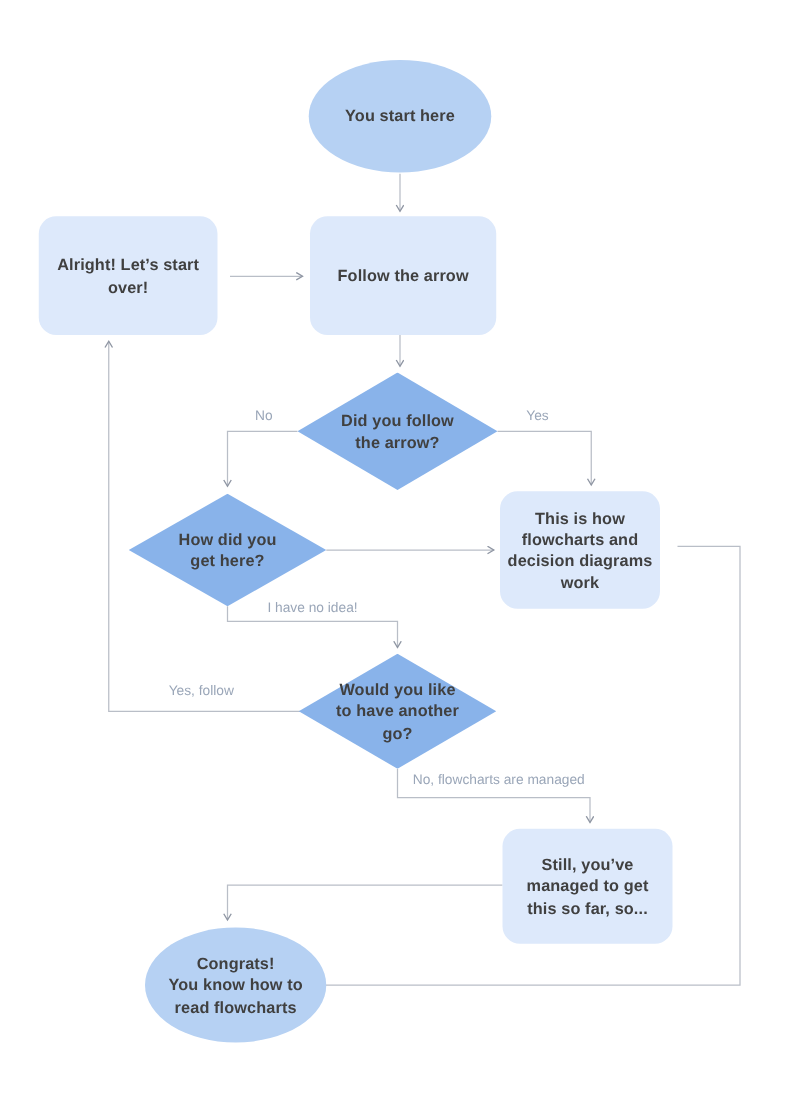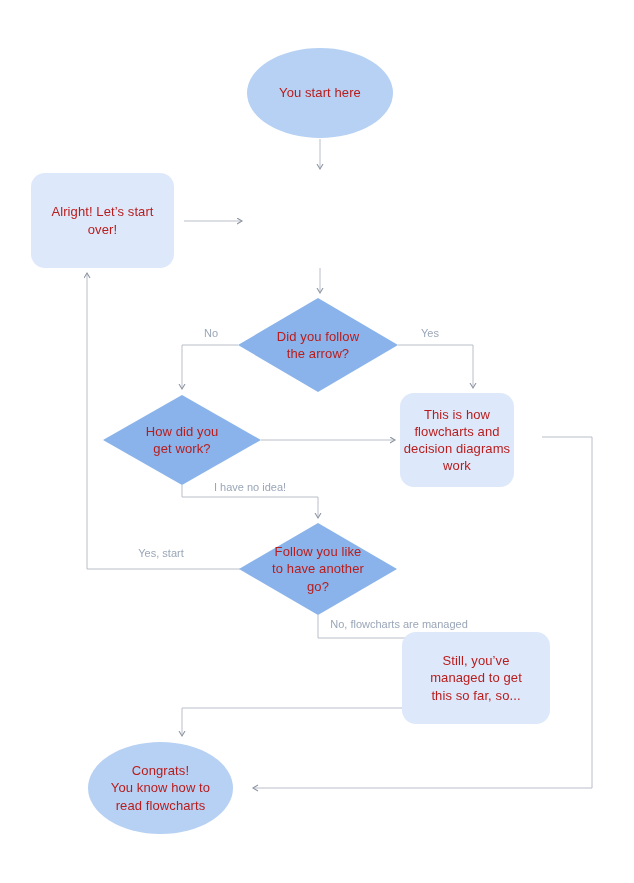--- a/index.html
+++ b/index.html
@@ -27,22 +27,22 @@
     align-items: center;
     justify-content: center;
     box-sizing: border-box;
     text-align: center;
   }
   .node .node-label {
     position: relative;
     z-index: 2;
     font-size: 13px;
     line-height: 1.32;
-    font-weight: 400;
-    color: #b91c1c;
+    font-weight: 700;
+    color: #404040;
     white-space: pre-line;
     letter-spacing: 0.1px;
   }
   .node.ellipse { background: #b6d1f3; border-radius: 50%; }
   .node.rect    { background: #dde9fb; border-radius: 14px; }
   .node.diamond { background: transparent; text-align: center; }
   .diamond-bg {
     position: absolute;
     left: 0; top: 0;
     width: 100%; height: 100%;
@@ -86,64 +86,67 @@
 
   <div class="node ellipse" style="left:247px;top:48px;width:146px;height:90px">
     <span class="node-label">You start here</span>
   </div>
 
   <div class="node rect" style="left:31px;top:173px;width:143px;height:95px">
     <span class="node-label">Alright! Let’s start
 over!</span>
   </div>
 
+  <div class="node rect" style="left:248px;top:173px;width:149px;height:95px">
+    <span class="node-label">Follow the arrow</span>
+  </div>
 
   <div class="node diamond" style="left:238px;top:298px;width:160px;height:94px">
     <svg class="diamond-bg" viewBox="0 0 100 100" preserveAspectRatio="none">
         <polygon points="50,0 100,50 50,100 0,50"></polygon>
       </svg>
     <span class="node-label">Did you follow
 the arrow?</span>
   </div>
 
   <div class="node diamond" style="left:103px;top:395px;width:158px;height:90px">
     <svg class="diamond-bg" viewBox="0 0 100 100" preserveAspectRatio="none">
         <polygon points="50,0 100,50 50,100 0,50"></polygon>
       </svg>
     <span class="node-label">How did you
-get work?</span>
+get here?</span>
   </div>
 
-  <div class="node rect" style="left:400px;top:393px;width:114px;height:94px">
+  <div class="node rect" style="left:400px;top:393px;width:128px;height:94px">
     <span class="node-label">This is how
 flowcharts and
 decision diagrams
 work</span>
   </div>
 
   <div class="node diamond" style="left:239px;top:523px;width:158px;height:92px">
     <svg class="diamond-bg" viewBox="0 0 100 100" preserveAspectRatio="none">
         <polygon points="50,0 100,50 50,100 0,50"></polygon>
       </svg>
-    <span class="node-label">Follow you like
+    <span class="node-label">Would you like
 to have another
 go?</span>
   </div>
 
-  <div class="node rect" style="left:402px;top:632px;width:148px;height:92px">
+  <div class="node rect" style="left:402px;top:663px;width:136px;height:92px">
     <span class="node-label">Still, you’ve
 managed to get
 this so far, so...</span>
   </div>
 
-  <div class="node ellipse" style="left:88px;top:742px;width:145px;height:92px">
+  <div class="node ellipse" style="left:116px;top:742px;width:145px;height:92px">
     <span class="node-label">Congrats!
 You know how to
 read flowcharts</span>
   </div>
 
   <div class="edge-label" style="left:211px;top:333px">No</div>
   <div class="edge-label" style="left:430px;top:333px">Yes</div>
   <div class="edge-label" style="left:250px;top:487px">I have no idea!</div>
-  <div class="edge-label" style="left:161px;top:553px">Yes, start</div>
+  <div class="edge-label" style="left:161px;top:553px">Yes, follow</div>
   <div class="edge-label" style="left:399px;top:624px">No, flowcharts are managed</div>
 
 </div>
 
 </body></html>

